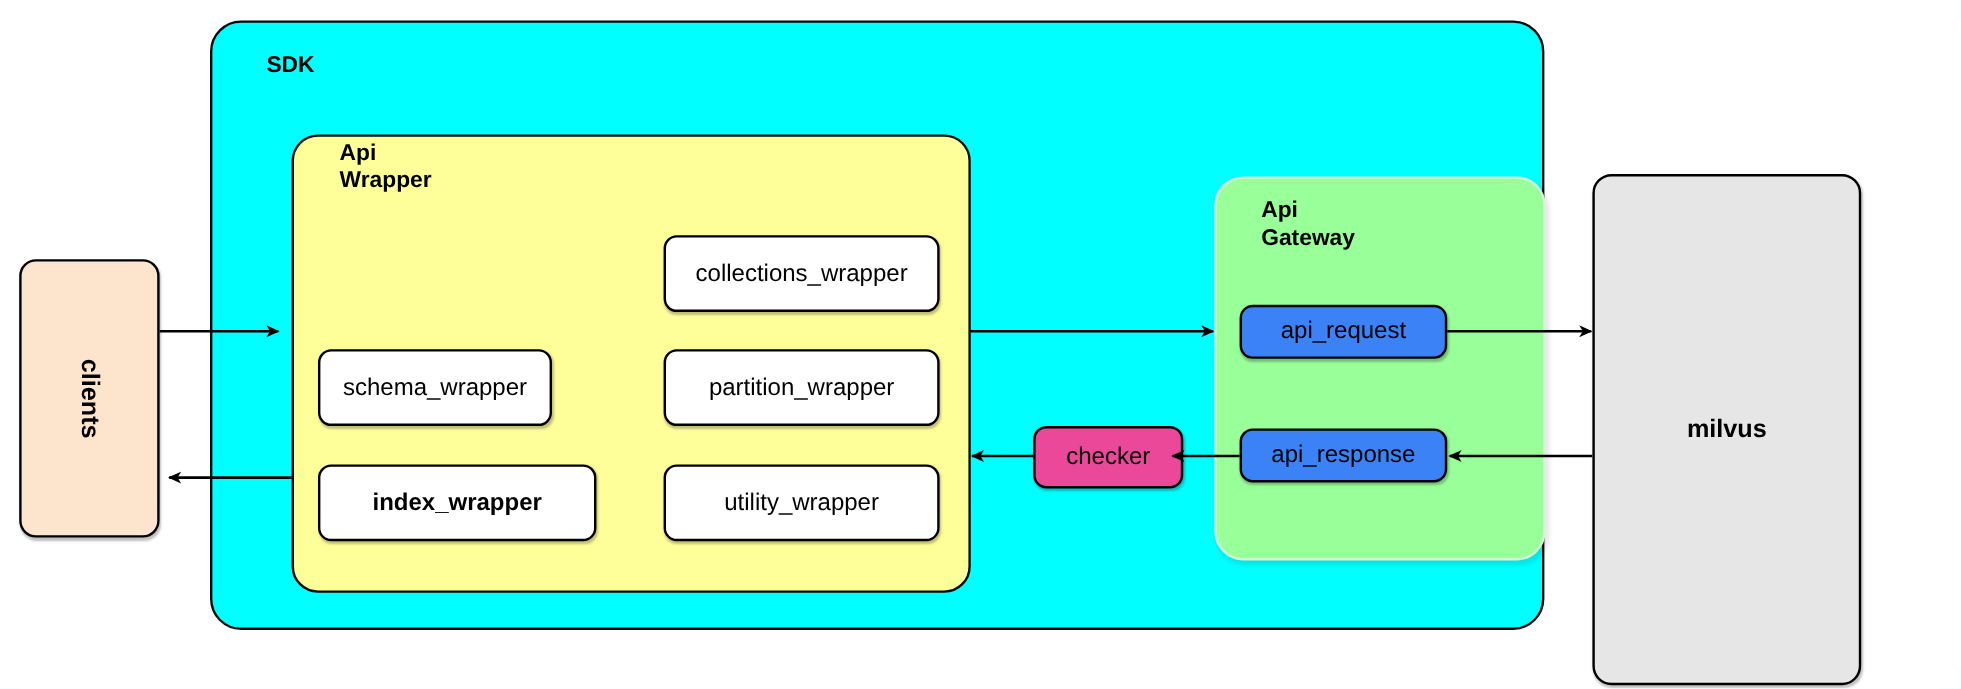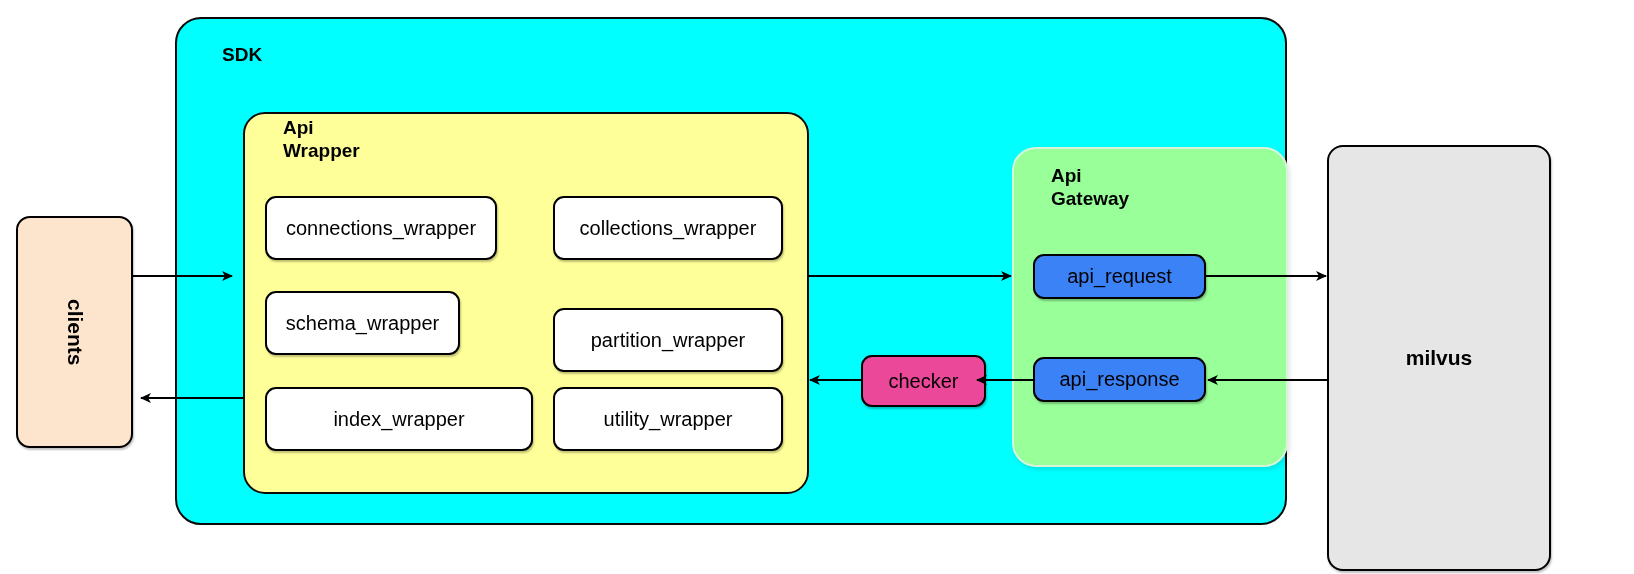--- a/index.html
+++ b/index.html
@@ -95,23 +95,23 @@
   }
   .gateway-node {
     border-radius: 11px;
     background: #3b82f6;
     font-size: 20px;
     box-shadow: 1px 2px 2px rgba(0,0,0,0.25);
   }
 
   #n-connections { left: 265px; top: 196px; width: 232px; height: 64px; }
   #n-schema      { left: 265px; top: 291px; width: 195px; height: 64px; }
-  #n-index       { left: 265px; top: 387px; width: 268px; height: 64px; }
+  #n-index       { left: 265px; top: 387px; width: 232px; height: 64px; font-weight: bold; }
   #n-collections { left: 553px; top: 196px; width: 230px; height: 64px; }
-  #n-partition   { left: 553px; top: 291px; width: 230px; height: 64px; margin-top: 17px; }
+  #n-partition   { left: 553px; top: 291px; width: 230px; height: 64px; }
   #n-utility     { left: 553px; top: 387px; width: 230px; height: 64px; }
 
   #n-api-request  { left: 1033px; top: 254px; width: 173px; height: 45px; }
   #n-api-response { left: 1033px; top: 357px; width: 173px; height: 45px; }
 
   #n-checker {
     left: 861px; top: 355px; width: 125px; height: 52px;
     border-radius: 11px; background: #ec4899; font-size: 20px;
     box-shadow: 1px 2px 2px rgba(0,0,0,0.25);
     text-align: right;
@@ -157,23 +157,20 @@
   <div class="container-label" id="sdk-label">SDK</div>
 
   <div class="container" id="api-wrapper-box"></div>
   <div class="container-label" id="api-wrapper-label">Api
 Wrapper</div>
 
   <div class="container" id="api-gateway-box"></div>
   <div class="container-label" id="api-gateway-label">Api
 Gateway</div>
 
-  <div class="node wrapper-node" id="n-connections">
-    <span>connections_wrapper</span>
-  </div>
   <div class="node wrapper-node" id="n-collections">
     <span>collections_wrapper</span>
   </div>
   <div class="node wrapper-node" id="n-schema">
     <span>schema_wrapper</span>
   </div>
   <div class="node wrapper-node" id="n-partition">
     <span>partition_wrapper</span>
   </div>
   <div class="node wrapper-node" id="n-index">

